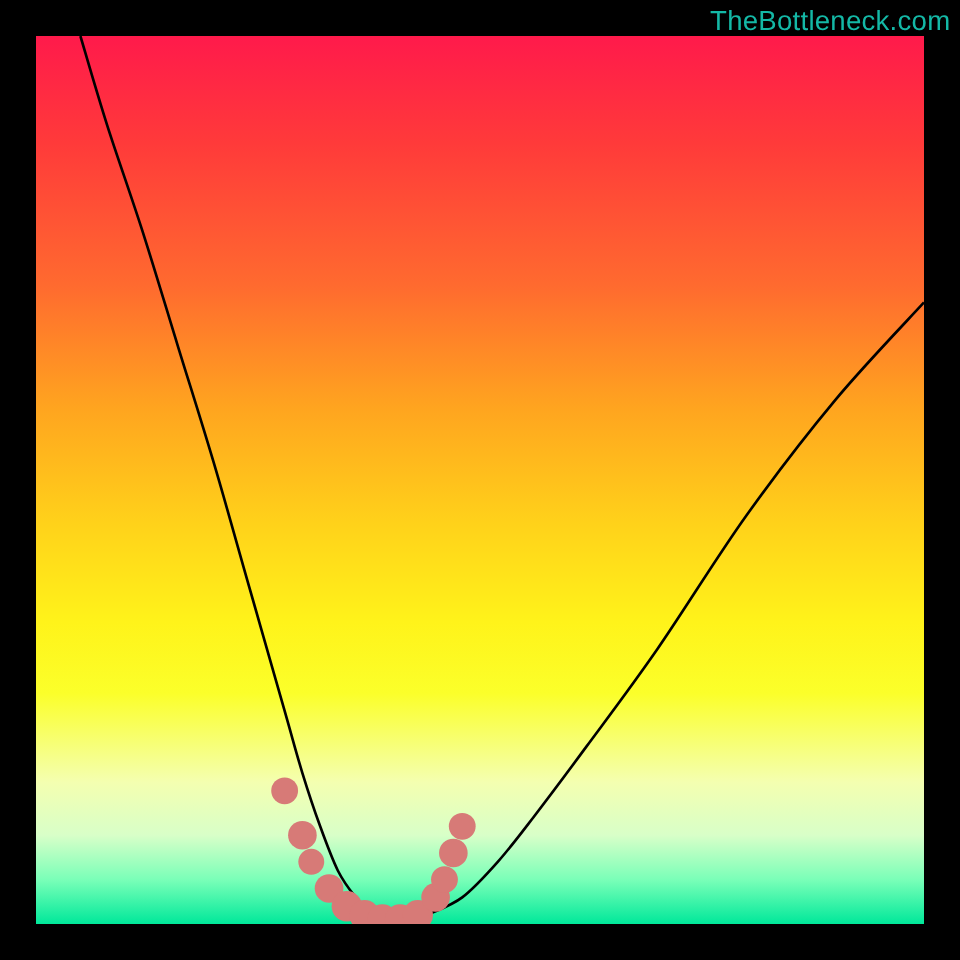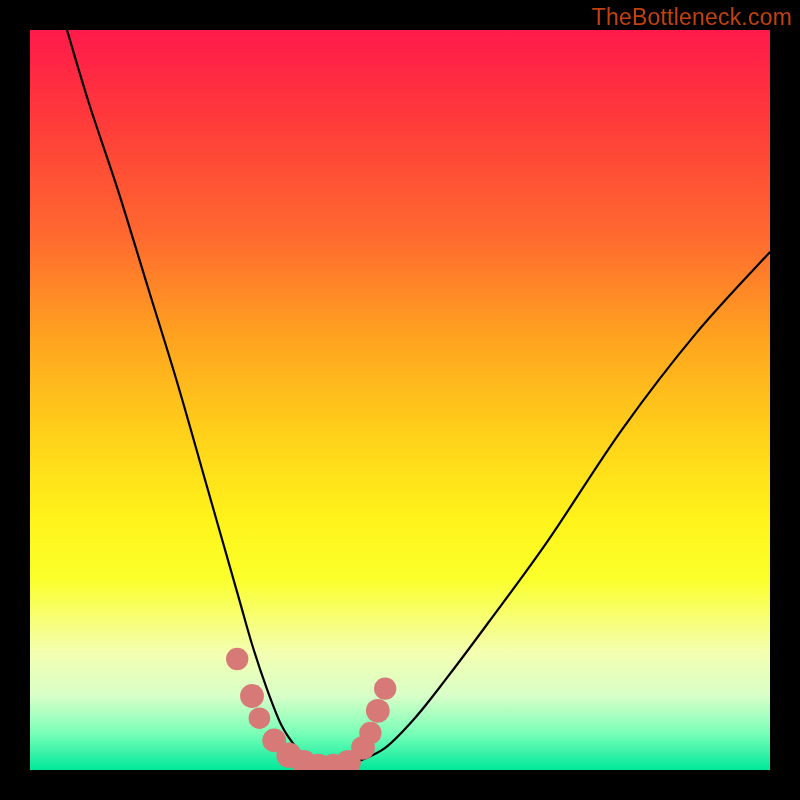--- a/index.html
+++ b/index.html
@@ -35,21 +35,21 @@
       #f4ffb0 84%,
       #d8ffc8 90%,
       #7affb8 95%,
       #00e89a 100%
     );
   }
   .watermark {
     position: absolute;
     top: 4px;
     right: 8px;
-    color: #c2410c;
+    color: #14b8a6;
     font-size: 23px;
     font-weight: 500;
     letter-spacing: 0.2px;
   }
   svg.curve {
     position: absolute;
     left: 0;
     top: 0;
     width: 740px;
     height: 740px;

